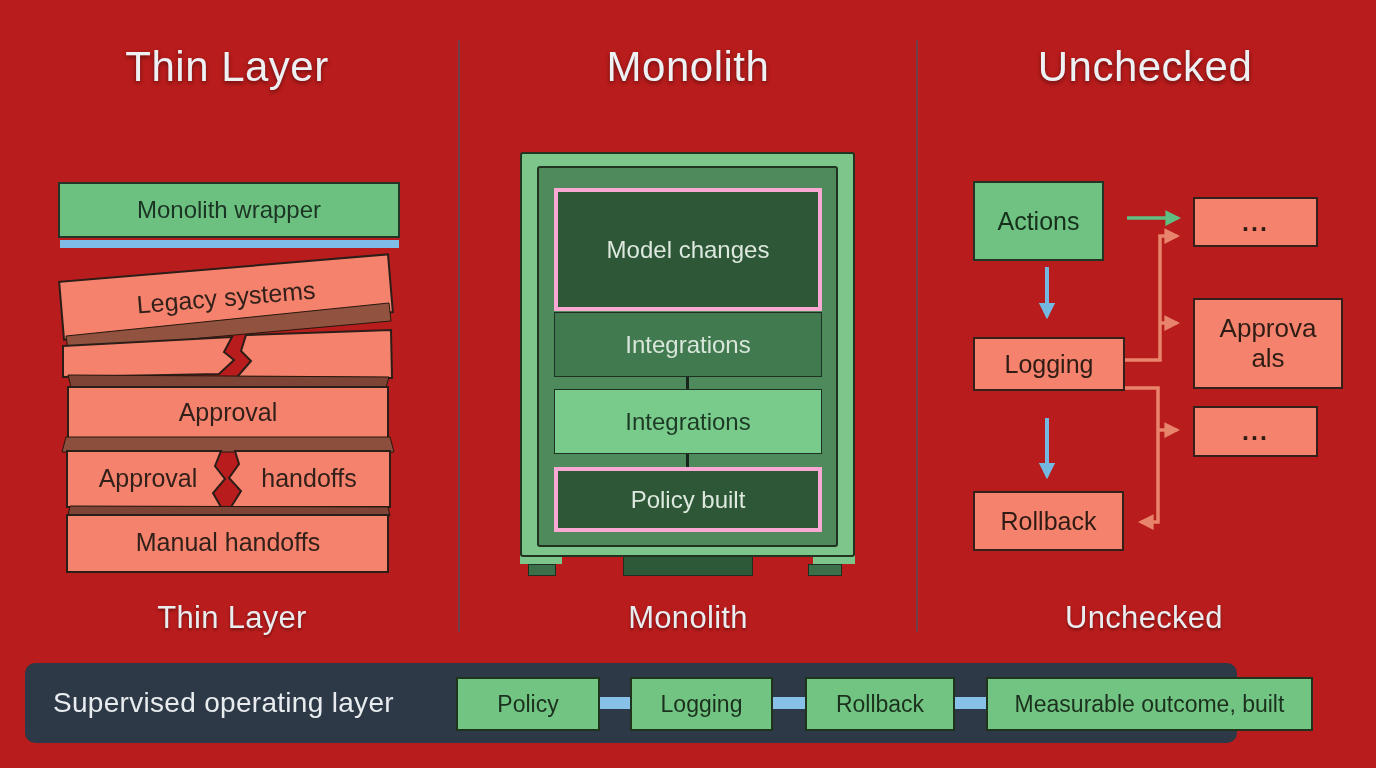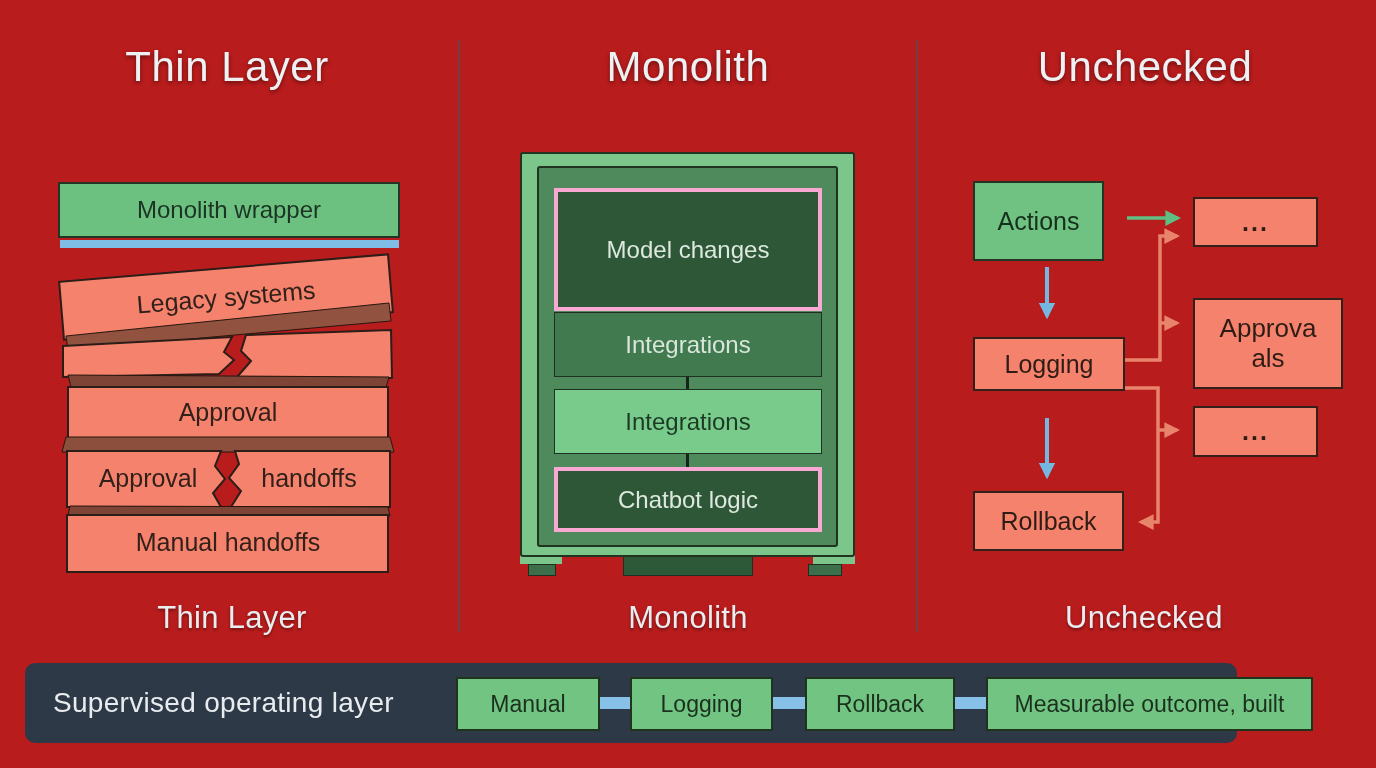--- a/index.html
+++ b/index.html
@@ -113,21 +113,21 @@
   <div class="mono-foot" style="left:808px;width:34px;"></div>
   <div class="mono-pedestal"></div>
   <div class="mono-frame"></div>
   <div class="mono-panel"></div>
 
   <div class="mono-box dark" style="top:188px;height:123px;">Model changes</div>
   <div class="mono-box mid" style="top:312px;height:65px;">Integrations</div>
   <div class="mono-connector" style="top:377px;height:12px;"></div>
   <div class="mono-box light" style="top:389px;height:65px;">Integrations</div>
   <div class="mono-connector" style="top:454px;height:13px;"></div>
-  <div class="mono-box dark" style="top:467px;height:65px;">Chatbot logic</div>
+  <div class="mono-box dark" style="top:467px;height:65px;">Policy built</div>
 
   <div class="flow-box green" style="left:973px;top:181px;width:131px;height:80px;">Actions</div>
   <div class="flow-box salmon" style="left:973px;top:337px;width:152px;height:54px;">Logging</div>
   <div class="flow-box salmon" style="left:973px;top:491px;width:151px;height:60px;">Rollback</div>
 
   <div class="flow-box salmon" style="left:1193px;top:197px;width:125px;height:50px;">
       <span class="dots">...</span>
     </div>
   <div class="flow-box salmon approvals" style="left:1193px;top:298px;width:150px;height:91px;">
     <span>Approva</span>
@@ -157,21 +157,21 @@
     <path d="M1125 388 H1158 V522 H1141" stroke="#e9846c" stroke-width="3.5" fill="none" marker-end="url(#ah-salmon)"></path>
     <path d="M1158 430 H1177" stroke="#e9846c" stroke-width="3.5" fill="none" marker-end="url(#ah-salmon)"></path>
   </svg>
 
   <div class="col-caption" style="left:32px;top:600px;">Thin Layer</div>
   <div class="col-caption" style="left:488px;top:600px;">Monolith</div>
   <div class="col-caption" style="left:944px;top:600px;">Unchecked</div>
 
   <div class="bottom-bar">
     <div class="bar-label">Supervised operating layer</div>
-    <div class="bar-step" style="left:431px;width:144px;">Manual</div>
+    <div class="bar-step" style="left:431px;width:144px;">Policy</div>
     <div class="bar-link" style="left:575px;width:30px;"></div>
     <div class="bar-step" style="left:605px;width:143px;">Logging</div>
     <div class="bar-link" style="left:748px;width:32px;"></div>
     <div class="bar-step" style="left:780px;width:150px;">Rollback</div>
     <div class="bar-link" style="left:930px;width:31px;"></div>
     <div class="bar-step" style="left:961px;width:327px;">Measurable outcome, built</div>
   </div>
 
 </div>
 

